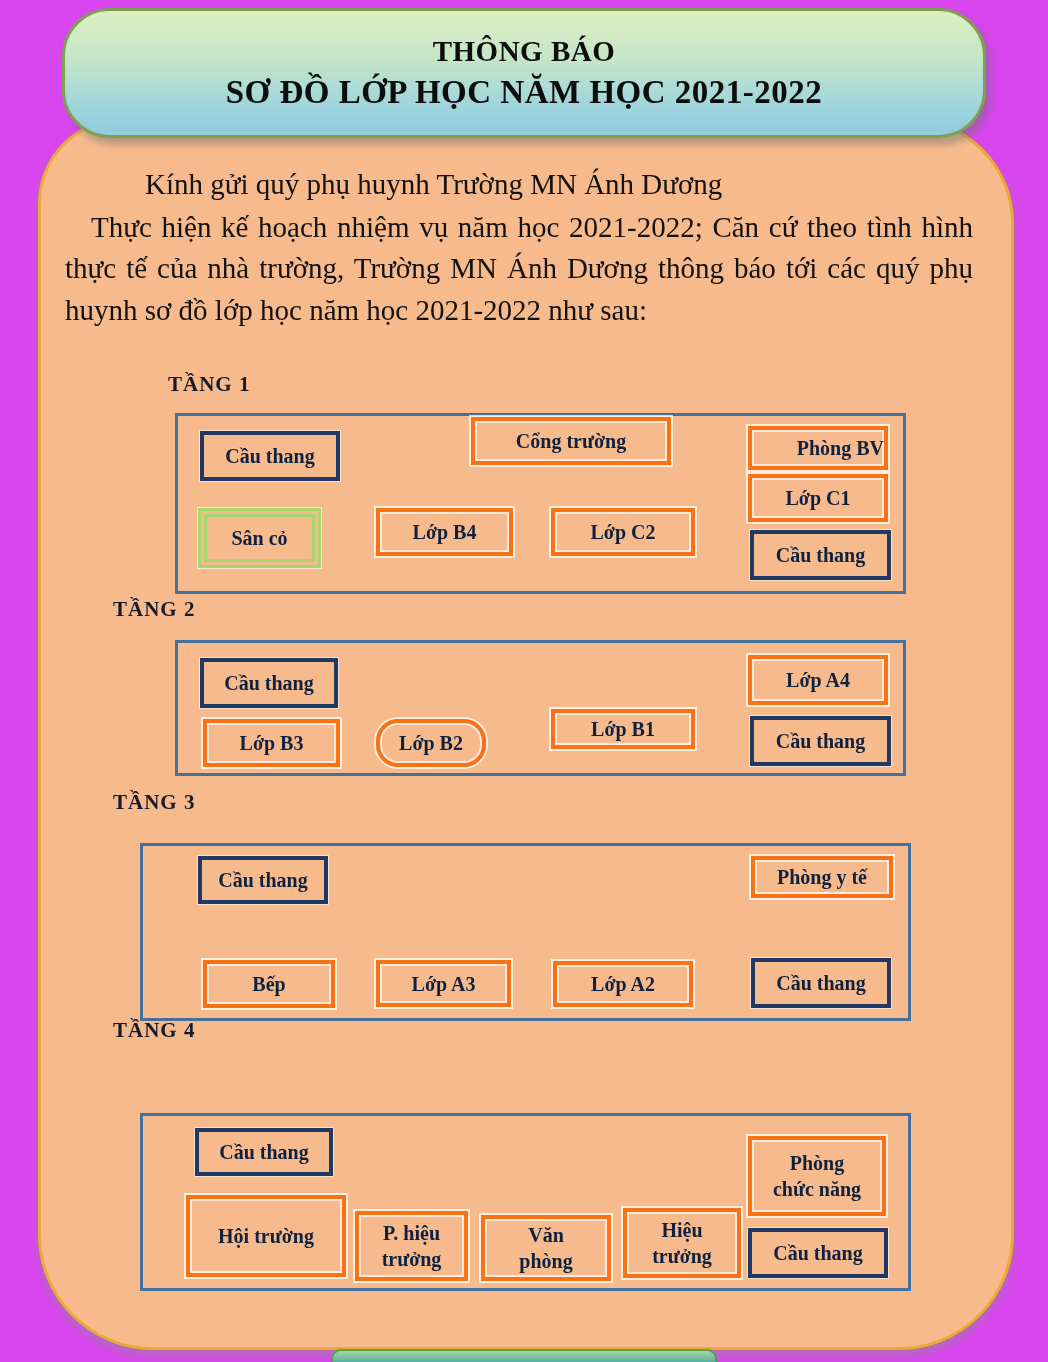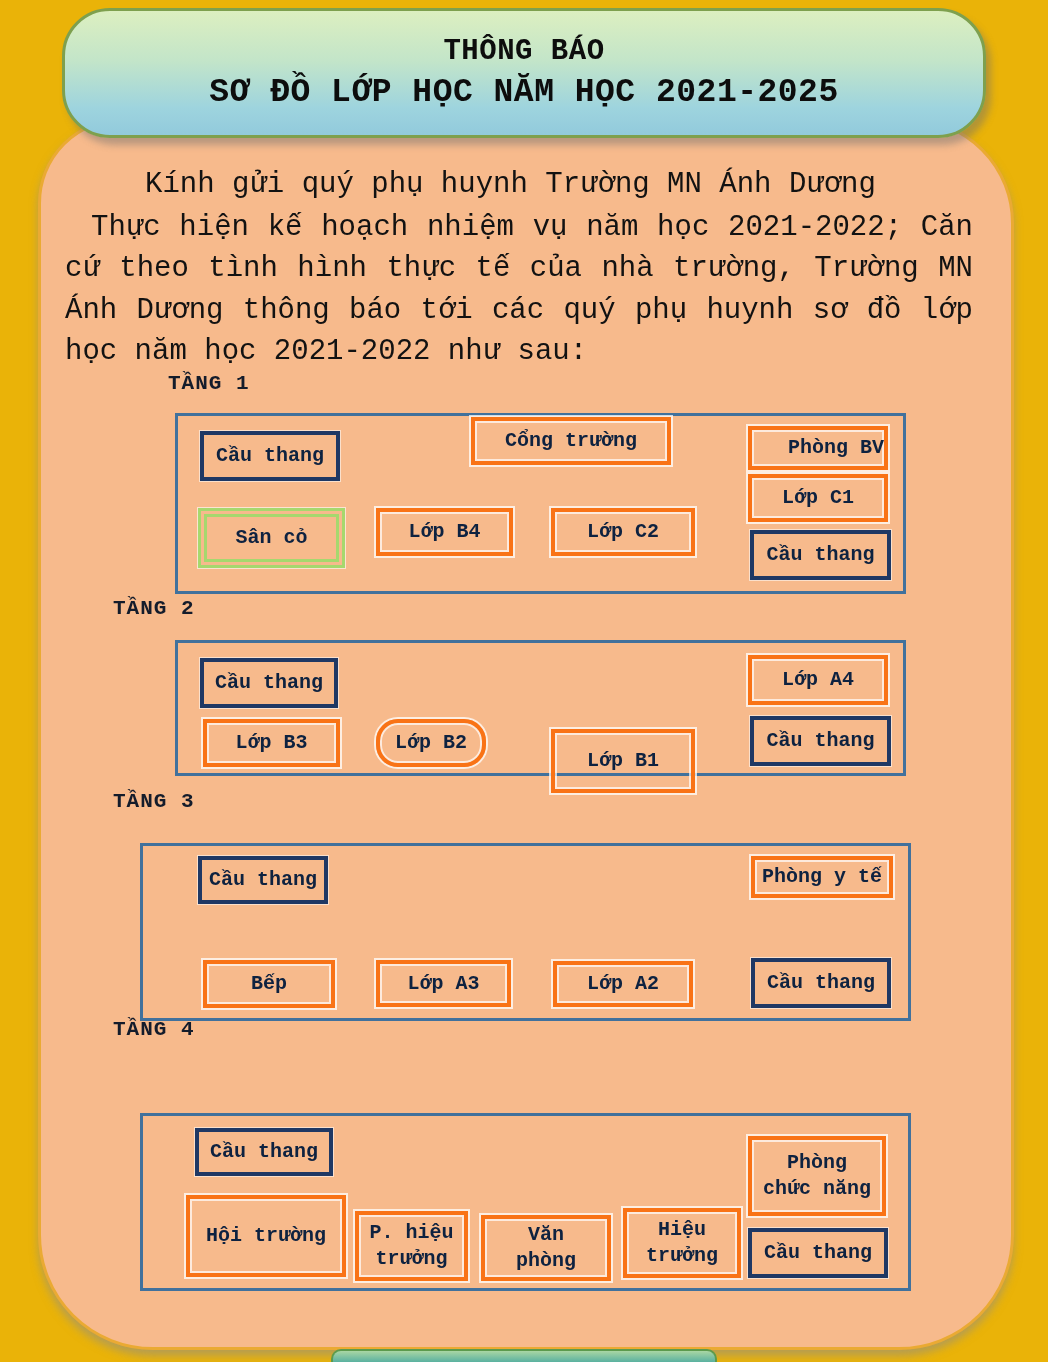--- a/index.html
+++ b/index.html
@@ -1,17 +1,17 @@
 <!DOCTYPE html>
 <html><head>
 <meta charset="utf-8">
 <style>
   html,body{margin:0;padding:0;background:#ffffff;}
-  .page{position:relative;width:1048px;height:1362px;background:#eab308;overflow:hidden;
-        font-family:Liberation Mono, monospace;}
+  .page{position:relative;width:1048px;height:1362px;background:#d946ef;overflow:hidden;
+        font-family:Liberation Serif, serif;}
 
   
   .banner{position:absolute;left:62px;top:8px;width:918px;height:124px;
           border:3px solid #7EA04E;border-radius:48px;
           background:linear-gradient(180deg,#DCEFC0 0%,#C3E5C9 40%,#9ED4DE 78%,#92CADC 100%);
           box-shadow:5px 7px 7px rgba(110,110,110,.45);
           display:flex;flex-direction:column;align-items:center;justify-content:center;
           z-index:3;}
   .banner .t1{font-size:29px;font-weight:bold;color:#0d0d0d;letter-spacing:.5px;}
   .banner .t2{font-size:33px;font-weight:bold;color:#0d0d0d;letter-spacing:.5px;margin-top:6px;}
@@ -47,21 +47,21 @@
                border-radius:10px 10px 0 0;z-index:4;
                background:linear-gradient(180deg,#A9D6A3,#5AB1A0);}
 </style>
 </head>
 <body>
 
 <div class="page">
 
   <div class="banner">
     <div class="t1">THÔNG BÁO</div>
-    <div class="t2">SƠ ĐỒ LỚP HỌC NĂM HỌC 2021-2025</div>
+    <div class="t2">SƠ ĐỒ LỚP HỌC NĂM HỌC 2021-2022</div>
   </div>
 
   <div class="panel"></div>
 
   <div class="intro">
     <div class="salute">Kính gửi quý phụ huynh Trường MN Ánh Dương</div>
     <p class="body">Thực hiện kế hoạch nhiệm vụ năm học 2021-2022; Căn cứ theo tình hình thực tế của nhà trường, Trường MN Ánh Dương thông báo tới các quý phụ huynh sơ đồ lớp học năm học 2021-2022 như sau:</p>
   </div>
 
   <div class="floor-label" style="left:168px;top:372px;">TẦNG 1</div>
@@ -74,21 +74,21 @@
       </div>
     <div class="room blue" style="left:570px;top:10px;width:140px;height:44px;justify-content:flex-end;">
         <span class="room-label">Phòng BV</span>
       </div>
     <div class="room blue" style="left:570px;top:58px;width:140px;height:48px;">
         <span class="room-label">Lớp C1</span>
       </div>
     <div class="room navy" style="left:572px;top:114px;width:141px;height:50px;">
         <span class="room-label">Cầu thang</span>
       </div>
-    <div class="room green" style="left:20px;top:92px;width:147px;height:60px;">
+    <div class="room green" style="left:20px;top:92px;width:123px;height:60px;">
         <span class="room-label">Sân cỏ</span>
       </div>
     <div class="room blue" style="left:198px;top:92px;width:137px;height:48px;">
         <span class="room-label">Lớp B4</span>
       </div>
     <div class="room blue" style="left:373px;top:92px;width:144px;height:48px;">
         <span class="room-label">Lớp C2</span>
       </div>
   </div>
 
@@ -99,21 +99,21 @@
       </div>
     <div class="room blue" style="left:570px;top:12px;width:140px;height:50px;">
         <span class="room-label">Lớp A4</span>
       </div>
     <div class="room blue" style="left:25px;top:76px;width:137px;height:48px;">
         <span class="room-label">Lớp B3</span>
       </div>
     <div class="room blue" style="left:198px;top:76px;width:110px;height:48px;border-radius:22px;">
         <span class="room-label">Lớp B2</span>
       </div>
-    <div class="room blue" style="left:373px;top:86px;width:144px;height:64px;">
+    <div class="room blue" style="left:373px;top:66px;width:144px;height:40px;">
         <span class="room-label">Lớp B1</span>
       </div>
     <div class="room navy" style="left:572px;top:73px;width:141px;height:50px;">
         <span class="room-label">Cầu thang</span>
       </div>
   </div>
 
   <div class="floor-label" style="left:113px;top:790px;">TẦNG 3</div>
   <div class="floor" style="left:140px;top:843px;width:765px;height:172px;">
     <div class="room navy" style="left:55px;top:10px;width:130px;height:48px;">

